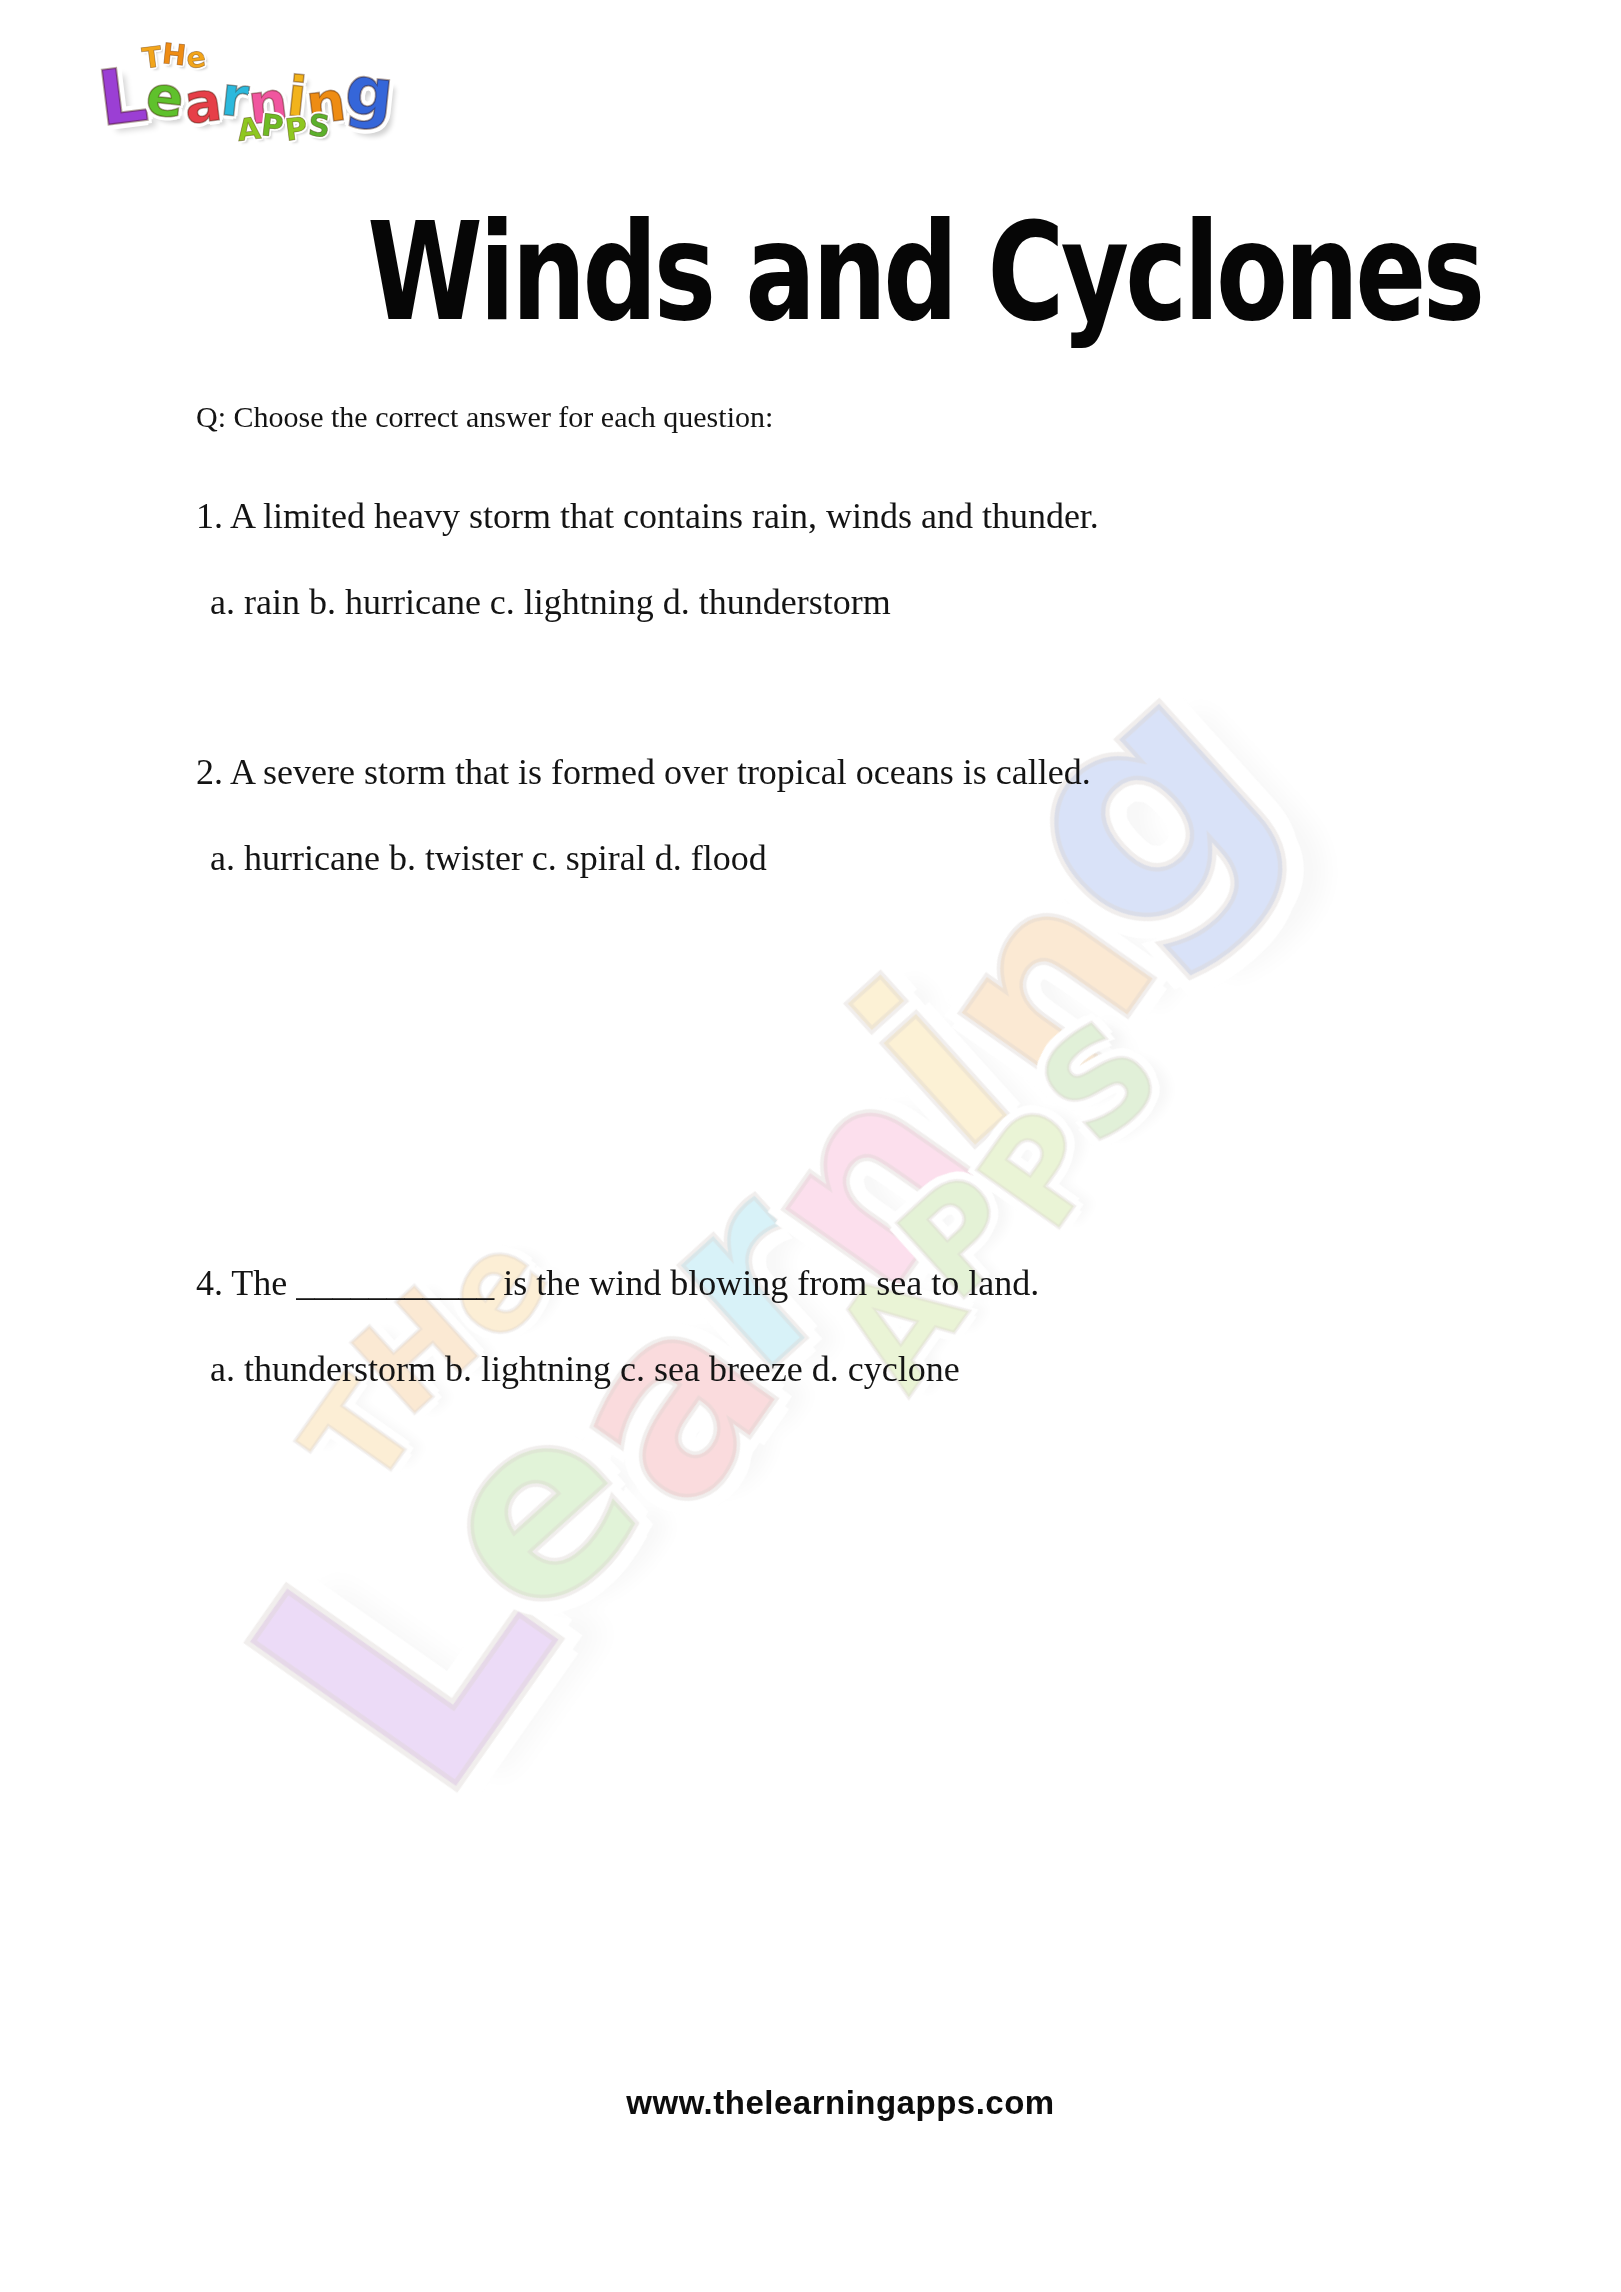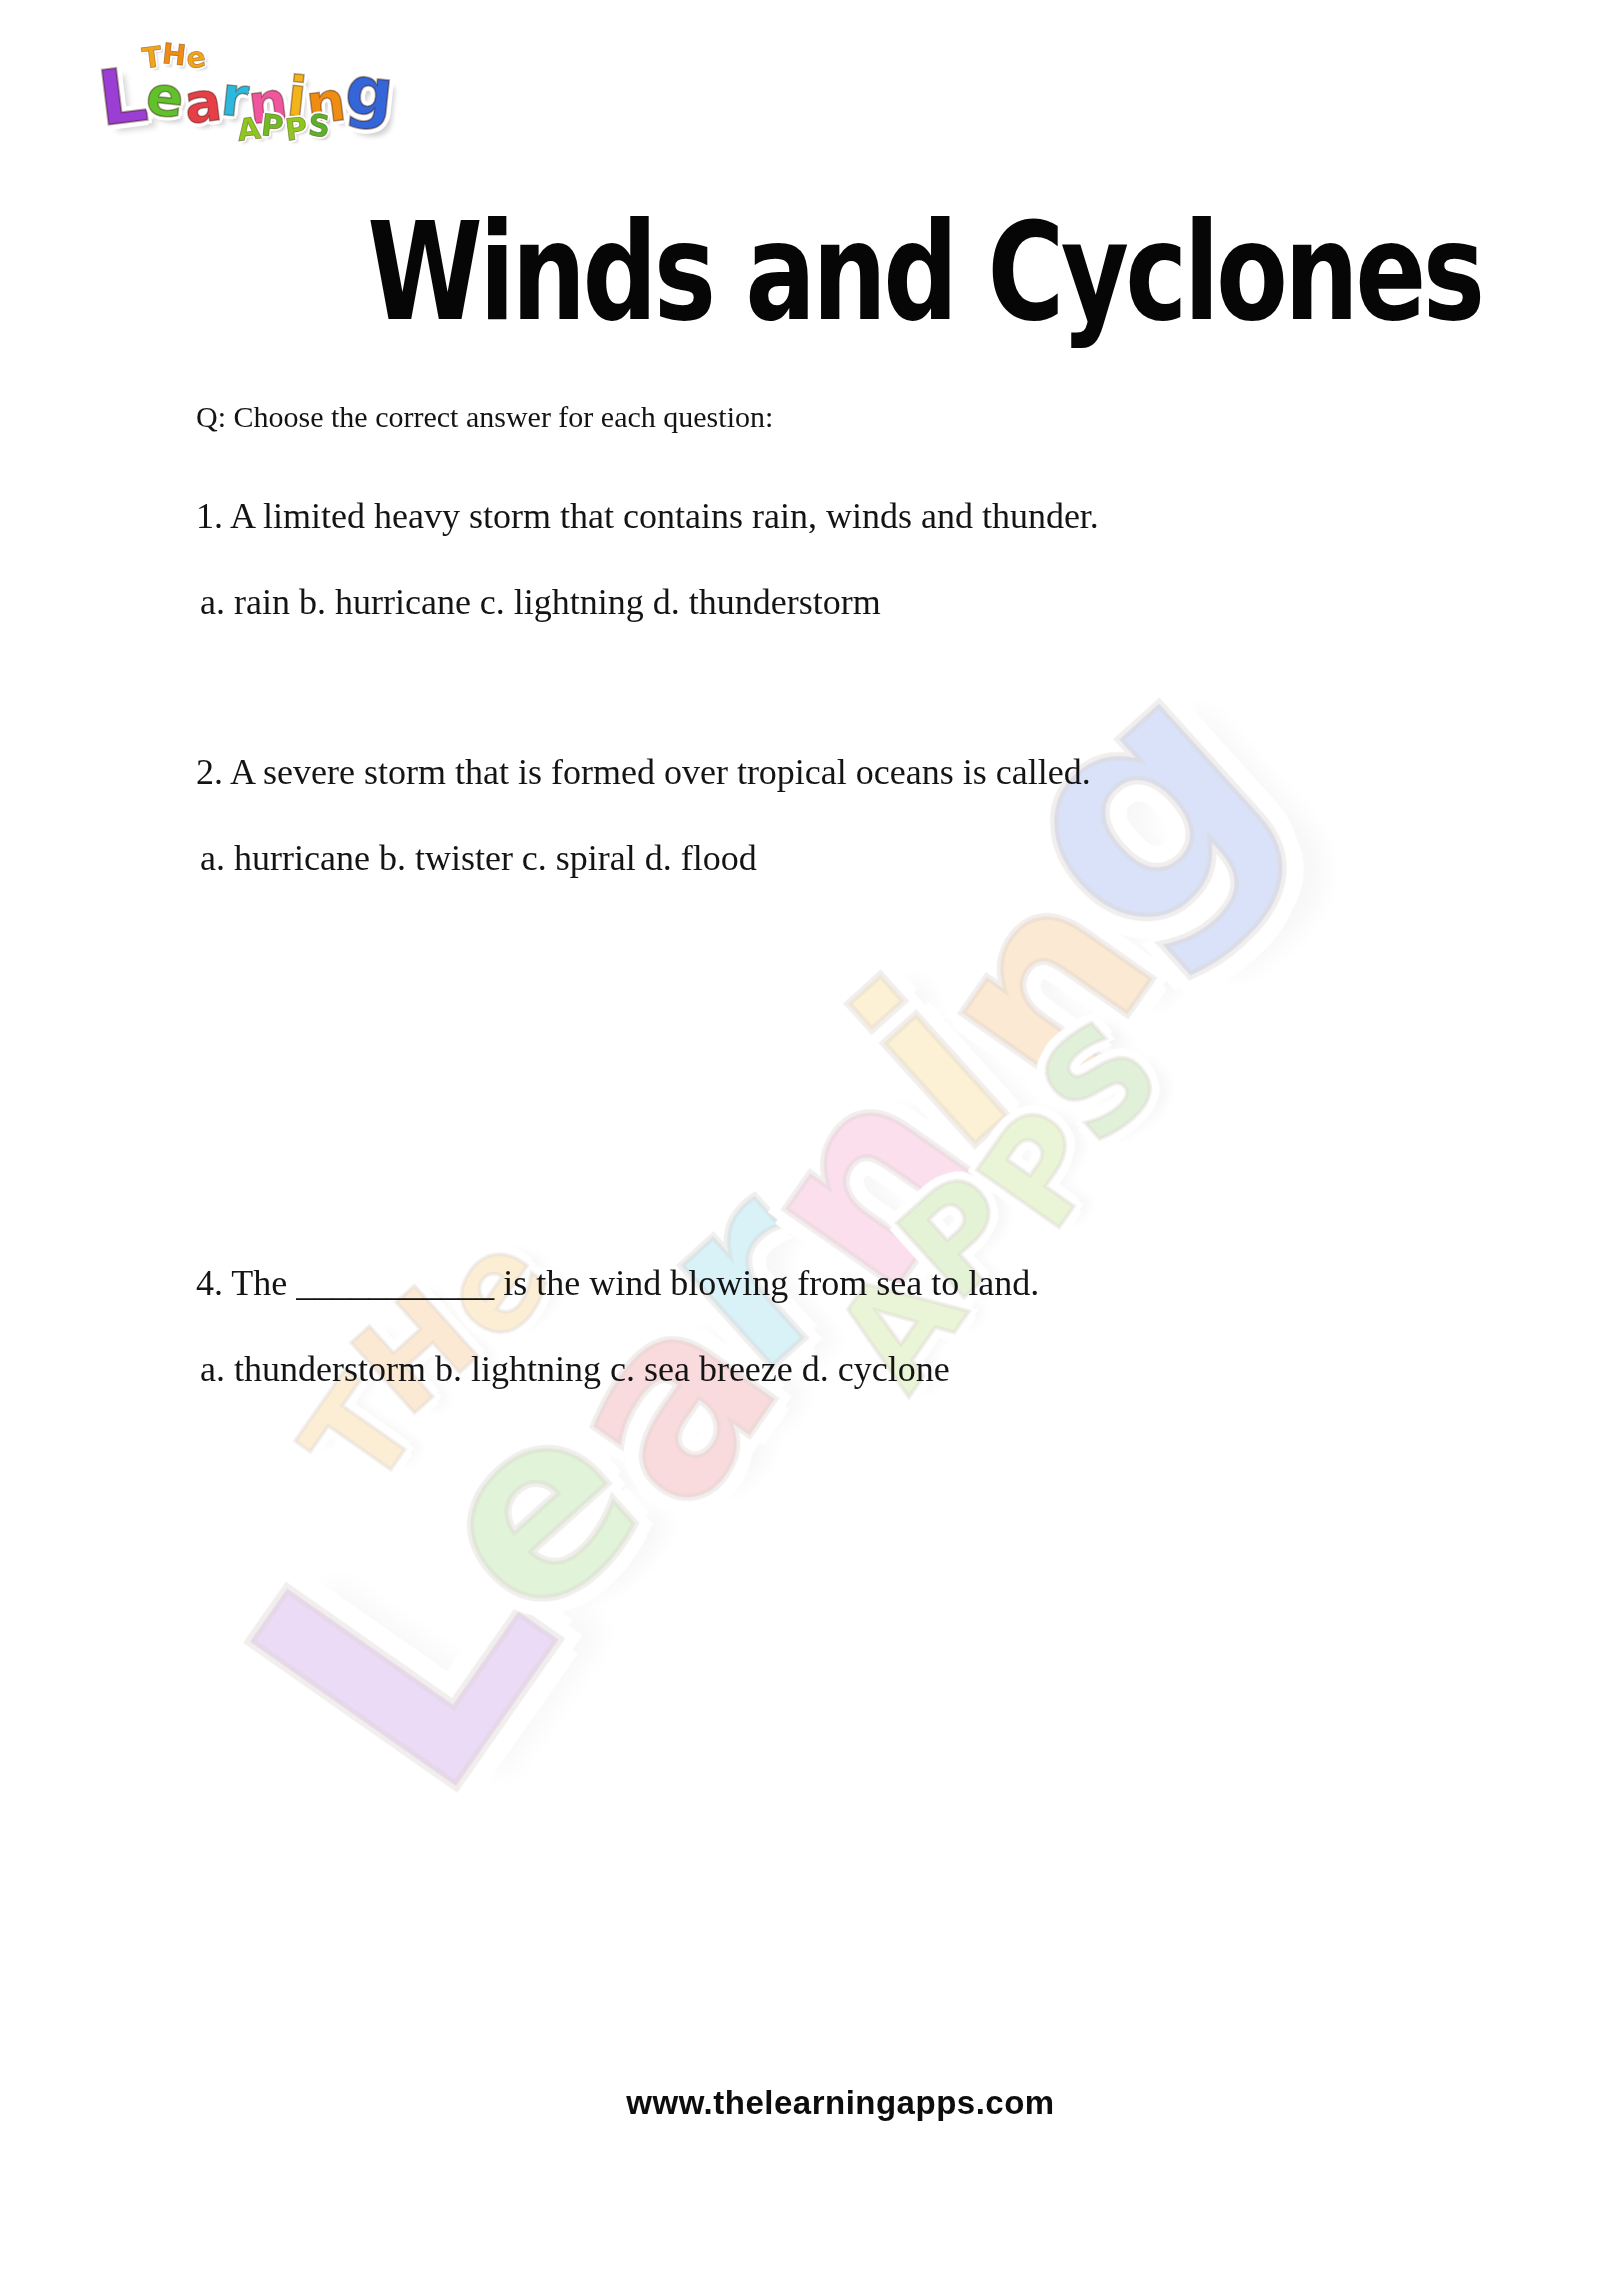--- a/index.html
+++ b/index.html
@@ -70,21 +70,21 @@
     font-size:30px; line-height:1.15; margin:0;text-align:right;
   }
   .q-block { position:absolute; left:196px; width:1235px; }
   .q-block.pos-1 { top:495px; }
   .q-block.pos-2 { top:751px; }
   .q-block.pos-3 { top:1008px; }
   .q-block.pos-4 { top:1262px; }
   .q-block.pos-5 { top:1519px; }
   .q-block.pos-6 { top:1769px; }
   .q-text    { margin:0; font-size:36px; line-height:1.2; }
-  .q-options { margin:43px 0 0 4px; font-size:36px; line-height:1.2; }
+  .q-options { margin:43px 0 0 14px; font-size:36px; line-height:1.2; }
 
   
   .footer {
     position:absolute; top:2084px; left:0; width:100%;
     text-align:center;
     font-family:"Liberation Sans", sans-serif;
     font-weight:bold;
     font-size:33px;
     letter-spacing:0.5px;
     color:#0d0d0d;

